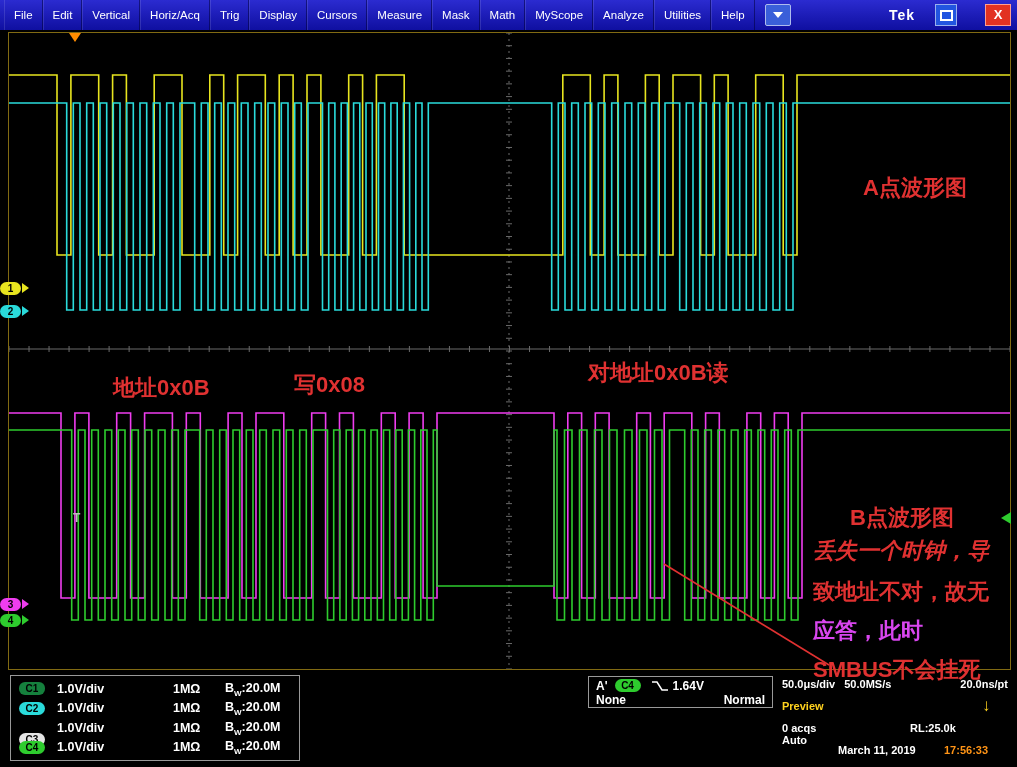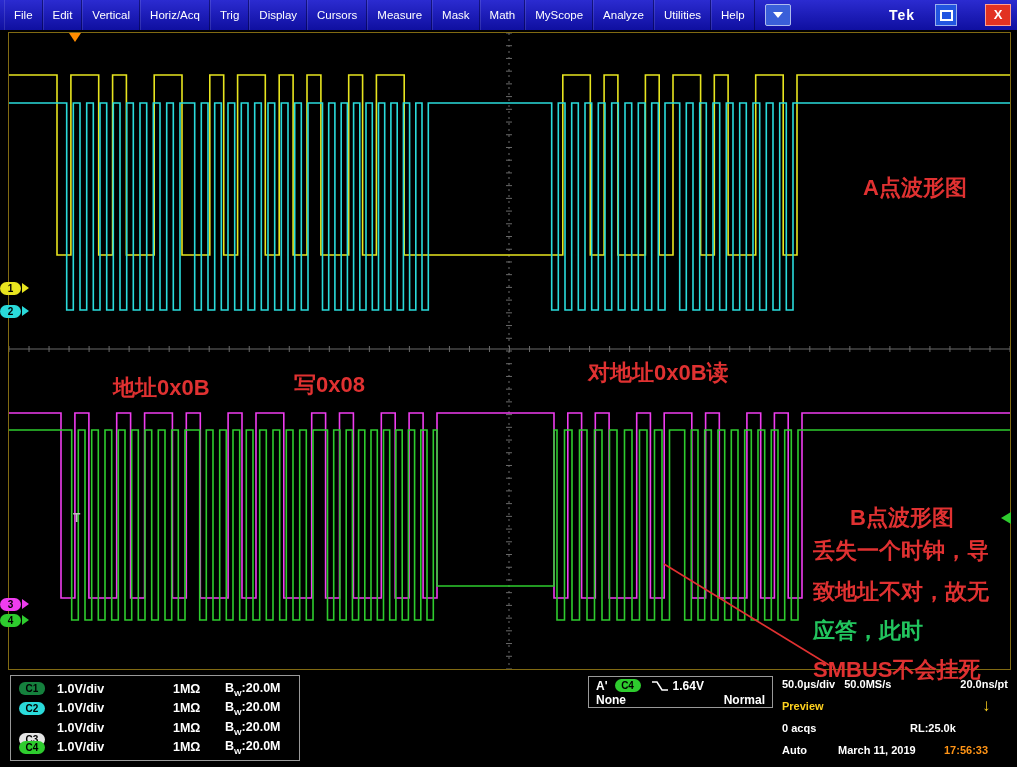--- a/index.html
+++ b/index.html
@@ -70,21 +70,21 @@
   .slope{margin:0 4px;}
   .trow2{display:flex;justify-content:space-between;height:14px;align-items:center;gap:24px;}
   .sr{position:absolute;font-size:11px;font-weight:bold;white-space:nowrap;}
   .hline{left:782px;top:8px;width:226px;display:flex;}
   .hline .rate{margin-left:9px;}
   .hline .res{margin-left:auto;}
   #acq-preview{left:782px;top:30px;color:#ffd21e;}
   #arrow-down{left:982px;top:26px;color:#ffd21e;font-size:17px;}
   #acq-count{left:782px;top:52px;}
   #acq-rl{left:910px;top:52px;}
-  #acq-mode{left:782px;top:74px;}
+  #acq-mode{left:782px;top:64px;}
   #acq-date{left:838px;top:74px;}
   #acq-time{left:944px;top:74px;color:#ff9416;}
 </style>
 </head>
 <body>
 
 <div class="screen">
 
   <div class="menubar">
     <span class="mi">File</span>
@@ -224,23 +224,23 @@
         <line x1="655" y1="531" x2="820" y2="632" stroke="#e03131" stroke-width="1.6"></line>
       </svg>
     <div class="trig-arrow" id="trig-arrow" style="left: 60px;"></div>
     <div class="t-label" id="t-label" style="left: 64px; top: 478px;">T</div>
 
     <div class="anno" id="anno-a" style="color: rgb(224, 49, 49);">A点波形图</div>
     <div class="anno" id="anno-addr" style="color: rgb(224, 49, 49);">地址0x0B</div>
     <div class="anno" id="anno-write" style="color: rgb(224, 49, 49);">写0x08</div>
     <div class="anno" id="anno-read" style="color: rgb(224, 49, 49);">对地址0x0B读</div>
     <div class="anno" id="anno-b" style="color: rgb(224, 49, 49);">B点波形图</div>
-    <div class="anno" id="anno-n1" style="color: rgb(224, 49, 49);">丢失一个时钟，导</div>
+    <div class="anno" id="anno-n1" style="color: rgb(224, 49, 49); font-style: italic;">丢失一个时钟，导</div>
     <div class="anno" id="anno-n2" style="color: rgb(224, 49, 49);">致地址不对，故无</div>
-    <div class="anno" id="anno-n3" style="color: #22c55e;">应答，此时</div>
+    <div class="anno" id="anno-n3" style="color: #d946ef;">应答，此时</div>
     <div class="anno" id="anno-n4" style="color: rgb(224, 49, 49);">SMBUS不会挂死</div>
   </div>
 
   <div class="chmark" style="top: 280px;">
     <span class="mpill" style="background: rgb(232, 229, 31);">1</span>
     <span class="mtri" style="border-left-color: rgb(232, 229, 31);"></span>
   </div>
   <div class="chmark" style="top: 303px;">
     <span class="mpill" style="background: rgb(42, 219, 219);">2</span>
     <span class="mtri" style="border-left-color: rgb(42, 219, 219);"></span>

